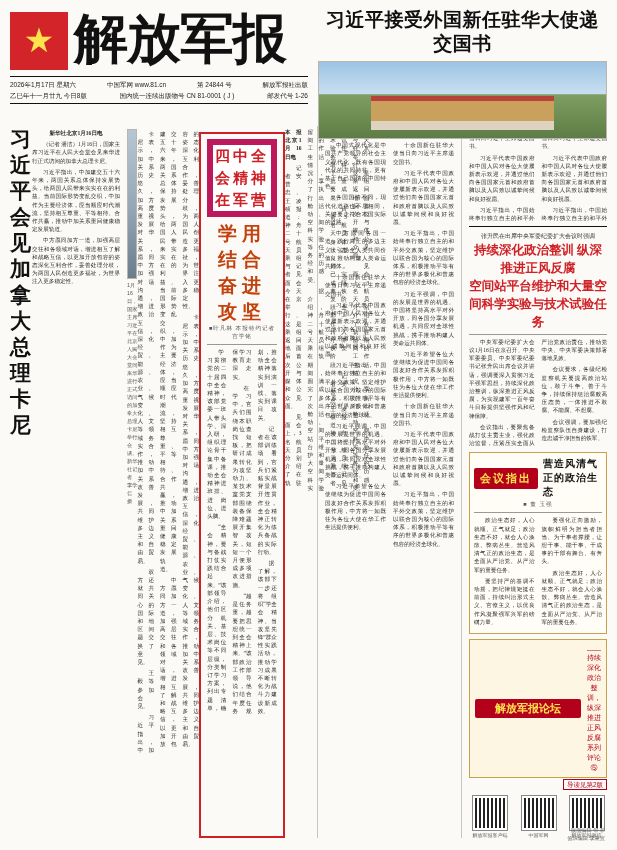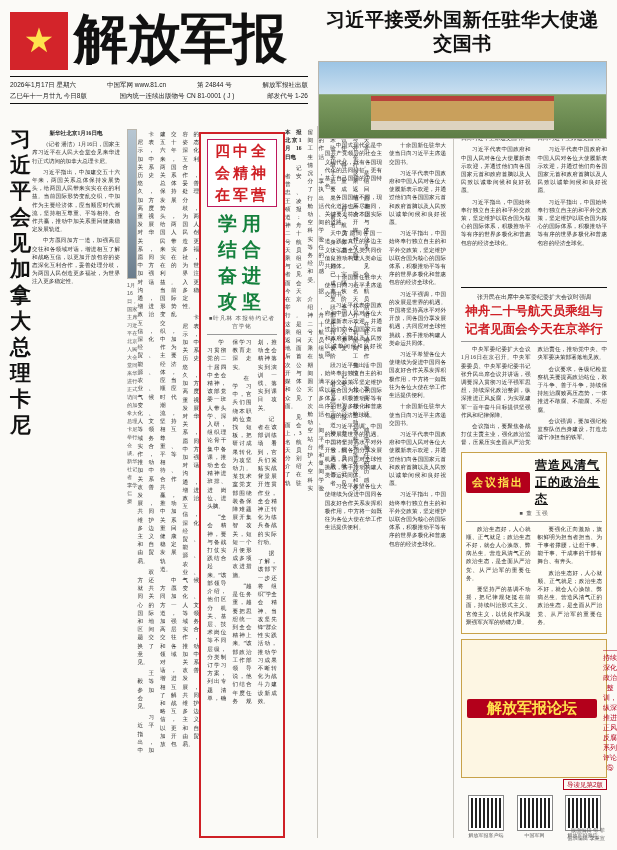--- a/index.html
+++ b/index.html
@@ -110,59 +110,59 @@
   .photo-meeting .p1 { left:96px; background:#2d3440; }
   .photo-meeting .p2 { left:152px; background:#1f2530; }
   .photo-meeting .p1:before, .photo-meeting .p2:before {
     content:""; position:absolute; left:50%; top:6px; transform:translateX(-50%);
     width:26px; height:28px; border-radius:50%; background:#e0c3a8;
   }
 
   
   .redbox { border:2px solid #cf2026; padding:5px 6px 6px 6px; margin-top:6px; }
   .redbox-title {
-    background:#fff; color:#cf2026; border:1px solid #be185d;
+    background:#fff; color:#cf2026; border:6px solid #be185d;
     font-family:"Liberation Serif", serif; font-weight:bold;
     font-size:15px; line-height:22px; text-align:center; letter-spacing:3px;
     margin-bottom:4px;
   }
   .redbox-sub { font-size:8.5px; color:#0a5ca8; text-align:center; line-height:14px; }
   .redbox-h {
     font-family:"Liberation Serif", serif; font-weight:bold; font-size:19px;
-    text-align:center; line-height:26px; letter-spacing:5px; color:#15803d;
+    text-align:center; line-height:26px; letter-spacing:5px; color:#c2410c;
   }
   .byline { font-size:5.6px; color:#555; text-align:center; letter-spacing:1px; }
 
   
   .mid-head-red {
     font-family:"Liberation Serif", serif; font-weight:bold; color:#cf2026;
     font-size:12.5px; line-height:18px; text-align:center;
   }
   .small-line { font-size:6px; color:#333; text-align:center; line-height:10px; }
 
   
   .bayi-box { border:1px solid #c8a24a; padding:4px; margin-top:5px; background:#fffdf6; }
   .bayi-top { display:flex; align-items:center; gap:5px; }
   .bayi-badge {
     background:#b3001b; color:#ffe34d; font-family:"Liberation Serif", serif;
     font-weight:bold; font-size:11px; padding:3px 6px; letter-spacing:2px;
     border-radius:2px; white-space:nowrap;
   }
   .bayi-title {
-    font-family:"Liberation Serif", serif; font-weight:bold; font-size:12px;
-    color:#111; letter-spacing:1px;text-decoration:underline;
+    font-family:"Liberation Serif", serif; font-weight:bold; font-size:10px;
+    color:#111; letter-spacing:1px;
   }
 
   
   .banner {
     margin-top:5px; border:1px solid #c8a24a; background:#fdf6e3;
     display:flex; align-items:center; gap:6px; padding:4px 5px;
   }
   .banner-badge {
-    background:#b3001b; color:#ffe34d; font-size:15px; font-weight:bold;
+    background:#b3001b; color:#ffe34d; font-size:11px; font-weight:bold;
     font-family:"Liberation Serif", serif; padding:4px 20px; line-height:11px;
     text-align:center; border-radius:2px; white-space:nowrap;
   }
   .banner-main { flex:1; text-align:center; }
   .banner-t1 { font-family:"Liberation Serif", serif; font-weight:bold; font-size:12.5px; color:#111; letter-spacing:1px;}
   .banner-t2 { font-size:7px; color:#b3001b; margin-top:2px; }
   .guide-tag {
     margin-top:3px; text-align:right; font-size:6.5px; color:#b3001b;
   }
   .guide-tag span { border:1px solid #b3001b; padding:1px 3px; }
@@ -316,21 +316,22 @@
         <p>习近平指出，中国始终奉行独立自主的和平外交政策，坚定维护以联合国为核心的国际体系，积极推动平等有序的世界多极化和普惠包容的经济全球化。</p>
 
         <p>十余国新任驻华大使当日向习近平主席递交国书。</p>
         <p>习近平代表中国政府和中国人民对各位大使履新表示欢迎，并通过他们向各国国家元首和政府首脑以及人民致以诚挚问候和良好祝愿。</p>
         <p>习近平指出，中国始终奉行独立自主的和平外交政策，坚定维护以联合国为核心的国际体系，积极推动平等有序的世界多极化和普惠包容的经济全球化。</p>
 
       </div>
 
       <div class="rule"></div>
       <div class="small-line">张升民在出席中央军委纪委扩大会议时强调</div>
-      <div class="mid-head-red">神舟二十号航天员乘组与记者见面会今天在京举行</div>
+      <div class="mid-head-red">持续深化政治整训  纵深推进正风反腐</div>
+      <div class="mid-head-red">空间站平台维护和大量空间科学实验与技术试验任务</div>
       <div class="rule-thin"></div>
       <div class="txt cols2">
         <p>中央军委纪委扩大会议1月16日在京召开。中央军委委员、中央军委纪委书记张升民出席会议并讲话，强调要深入贯彻习近平强军思想，持续深化政治整训，纵深推进正风反腐，为实现建军一百年奋斗目标提供坚强作风和纪律保障。</p>
         <p>会议指出，要聚焦备战打仗主责主业，强化政治监督，压紧压实全面从严治党政治责任，推动党中央、中央军委决策部署落地见效。</p>
         <p>会议要求，各级纪检监察机关要提高政治站位，敢于斗争、善于斗争，持续保持惩治腐败高压态势，一体推进不敢腐、不能腐、不想腐。</p>
         <p>会议强调，要加强纪检监察队伍自身建设，打造忠诚干净担当的铁军。</p>
       </div>
 
       <div class="bayi-box">
         <div class="bayi-top">

